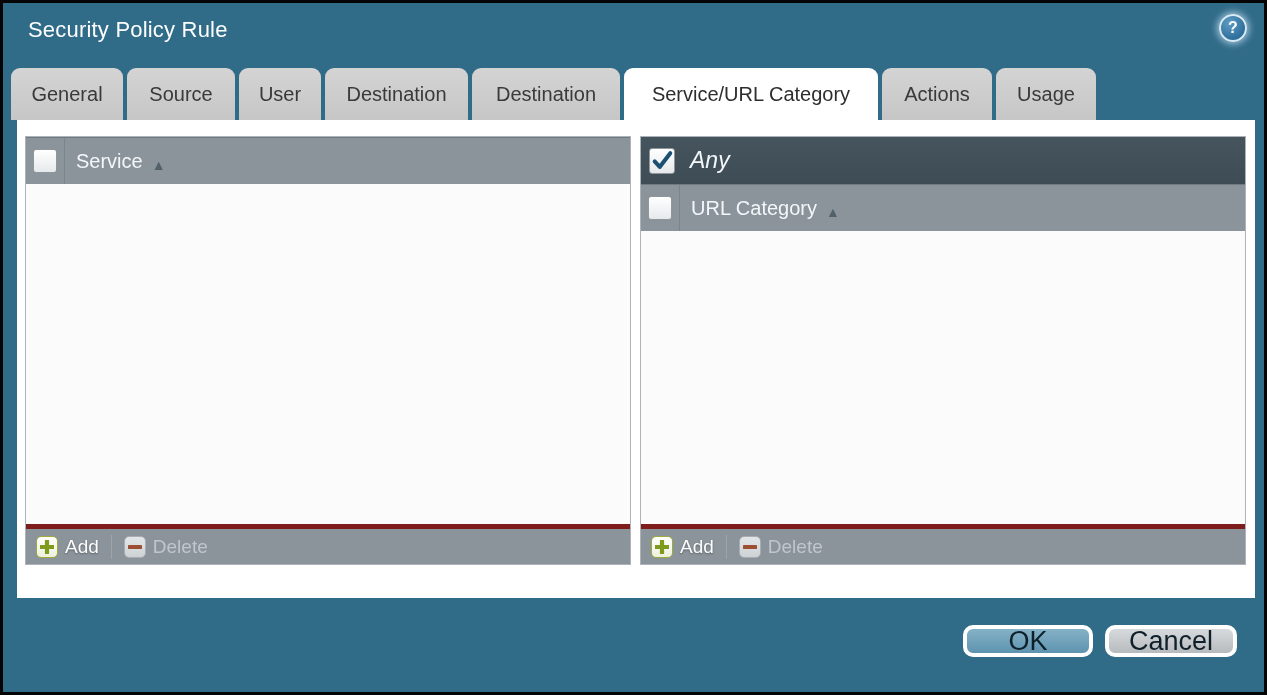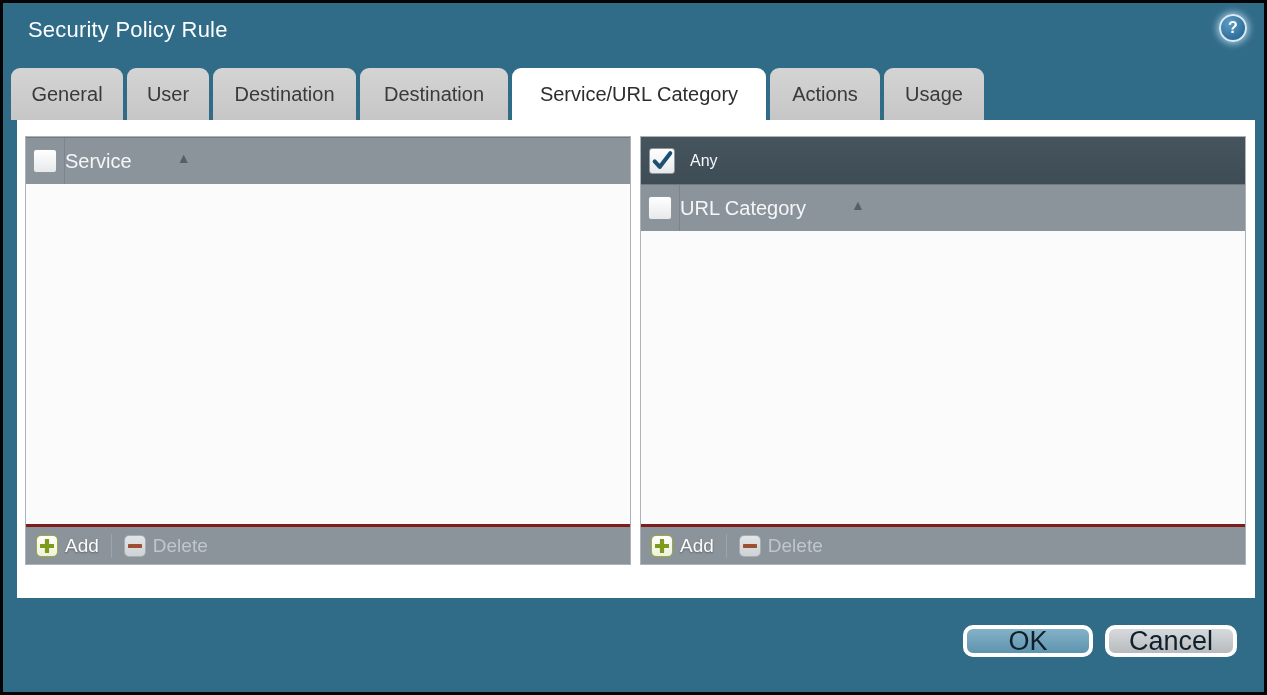--- a/index.html
+++ b/index.html
@@ -45,33 +45,33 @@
                align-items:center; justify-content:center; cursor:pointer; }
   .tri-down { width:0; height:0; border-left:10px solid transparent;
               border-right:10px solid transparent; border-top:11px solid #79838a; }
 
   .checkbox { width:24px; height:24px; border:1px solid #8f979c; border-radius:3px;
               background:linear-gradient(#ffffff,#e6e9eb); display:flex;
               align-items:center; justify-content:center; cursor:pointer; }
   .checkbox.big { width:26px; height:26px; }
   .checkbox svg { overflow:visible; }
 
-  .any-label { color:#f4f7f9; font-size:16px; margin-left:15px; }
+  .any-label { color:#f4f7f9; font-size:23px; margin-left:15px;font-style:italic; }
 
   .header-row { flex:0 0 47px; background:#8b949b; display:flex; align-items:center;
                 color:#f4f7f9; font-size:20px; border-top:1px solid #6f7a81; }
   .cb-col { width:39px; align-self:stretch; display:flex; align-items:center;
             justify-content:center; border-right:1px solid #7b858c; }
-  .col-label { cursor:pointer; display:flex; align-items:flex-start;gap:36px; }
+  .col-label { margin-left:11px; cursor:pointer; display:flex; align-items:flex-end; }
   .sort-arrow { color:#51616b; font-size:14px; margin-left:9px; }
 
   .grid-body { flex:1 1 auto; background:#fbfbfb; }
 
   .footer { flex:0 0 40px; background:#8b949b; display:flex; align-items:center;
-            padding:0 10px; border-top:3px solid #7f1d1d; }
+            padding:0 10px; border-top:5px solid #7f1d1d; }
   .foot-btn { display:flex; align-items:center; gap:7px; cursor:pointer; }
   .foot-btn .lbl { font-size:19px; color:#fdfdfd; text-shadow:0 1px 2px rgba(0,0,0,.35); }
   .foot-btn.disabled { cursor:default; }
   .foot-btn.disabled .lbl { color:#c0c6cb; text-shadow:none; }
   .foot-sep { width:1px; height:24px; background:#9da5ab; margin:0 12px; }
 
   .mini-ic { width:22px; height:22px; border-radius:5px; display:flex;
              align-items:center; justify-content:center; }
   .mini-ic.add { background:linear-gradient(#ffffff,#eef1dc); border:1px solid #9cab3c; }
   .mini-ic.del { background:linear-gradient(#e3e6e8,#ced2d5); border:1px solid #a7adb2; }
@@ -91,20 +91,23 @@
   <div class="title">Security Policy Rule</div>
 
   <div class="help">
     <span>?</span>
   </div>
 
   <div class="tabs">
     <div class="tab" style="width:112px">
         <span>General</span>
       </div>
+    <div class="tab" style="width:108px">
+        <span>Source</span>
+      </div>
     <div class="tab" style="width:82px">
         <span>User</span>
       </div>
     <div class="tab" style="width:143px">
         <span>Destination</span>
       </div>
     <div class="tab" style="width:148px">
         <span>Destination</span>
       </div>
     <div class="tab active" style="width:254px">

